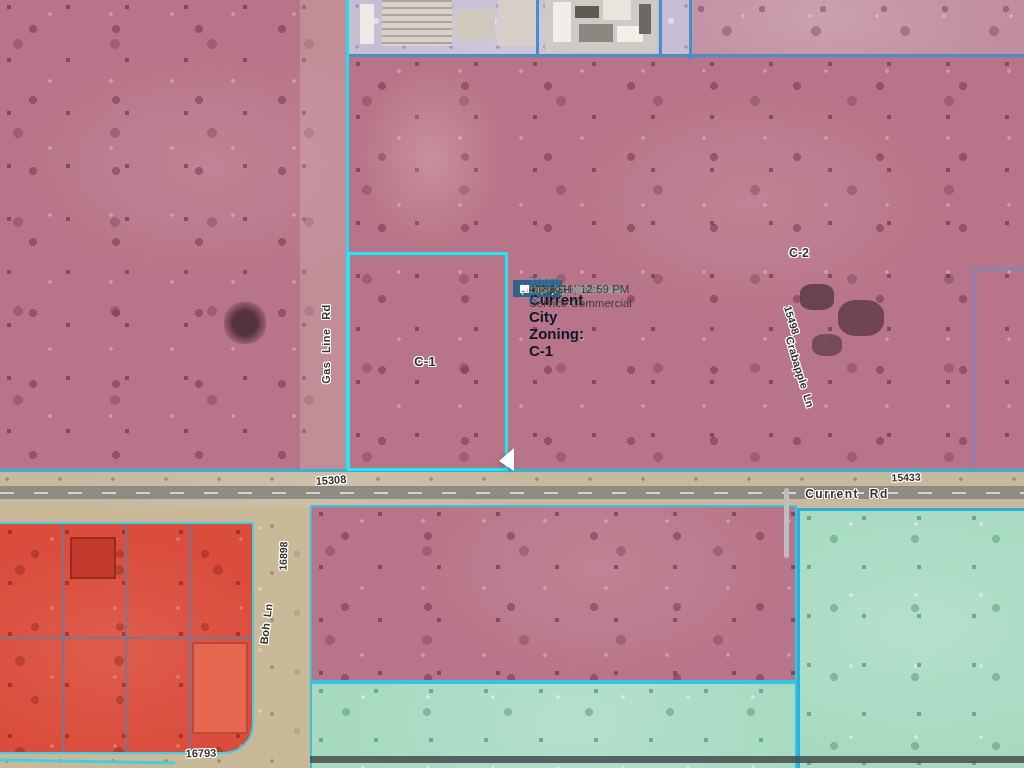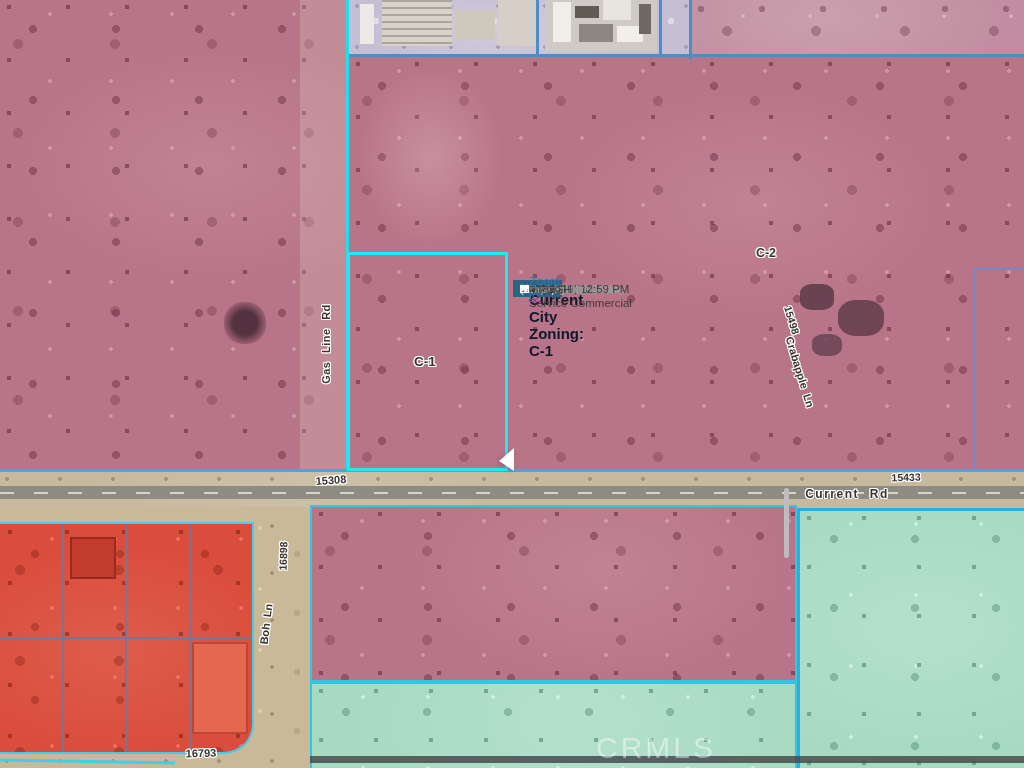--- a/index.html
+++ b/index.html
@@ -173,31 +173,30 @@
   <div style="left:536px;top:0;width:2.5px;height:57px;background:#4a8ec9;"></div>
   <div style="left:659px;top:0;width:2.5px;height:57px;background:#4a8ec9;"></div>
   <div style="left:689px;top:0;width:3px;height:60px;background:#4a8ec9;"></div>
   <div style="left:349px;top:54px;width:675px;height:3px;background:#4a8ec9;"></div>
   <div style="left:0;top:469px;width:1024px;height:3px;background:#33b1d6;"></div>
   <div style="left:973px;top:268px;width:51px;height:202px;border-left:2.5px solid #7787c2;border-top:2.5px solid #7787c2;"></div>
 
   <div style="left:347px;top:252px;width:161px;height:219px;border:3px solid #23e8f4;z-index:20;"></div>
 
   <div class="maplabel" style="left:404px;top:354px;width:42px;font-size:13.5px;">C-1</div>
-  <div class="maplabel" style="left:746px;top:246px;width:40px;font-size:12.5px;">C-2</div>
+  <div class="maplabel" style="left:779px;top:246px;width:40px;font-size:12.5px;">C-2</div>
   <div class="maplabel" style="left:276px;top:338px;width:100px;font-size:11px;word-spacing:5px;letter-spacing:.5px;transform:rotate(-90deg);">Gas Line Rd</div>
   <div class="maplabel" style="left:744px;top:366px;width:112px;font-size:11px;word-spacing:3px;transform:rotate(73deg);">Crabapple Ln</div>
   <div class="maplabel" style="left:771px;top:314px;width:42px;font-size:10.5px;transform:rotate(73deg);">15498</div>
   <div class="maplabel" style="left:303px;top:474px;width:56px;font-size:11px;transform:rotate(-4deg);">15308</div>
   <div class="maplabel" style="left:882px;top:471px;width:48px;font-size:10.5px;transform:rotate(-2deg);">15433</div>
   <div class="maplabel" style="left:802px;top:487px;width:90px;font-size:12px;word-spacing:6px;letter-spacing:1.5px;">Current Rd</div>
   <div class="maplabel" style="left:232px;top:618px;width:68px;font-size:11px;word-spacing:3px;transform:rotate(-83deg);">Boh Ln</div>
   <div class="maplabel" style="left:261px;top:550px;width:44px;font-size:10.5px;transform:rotate(-88deg);">16898</div>
   <div class="maplabel" style="left:173px;top:747px;width:56px;font-size:11px;transform:rotate(-2deg);">16793</div>
-  <div class="watermark" style="left:596px;top:731px;">CRMLS</div>
 
   <div class="popup">
     <div class="popup-arrow"></div>
     <div class="popup-header">
       <span style="position:relative;">(3 of 3)</span>
       <span class="spacer"></span>
       <span class="hicon icon-back">◀</span>
       <span class="hicon icon-max"></span>
       <span class="hicon icon-close">✕</span>
     </div>

